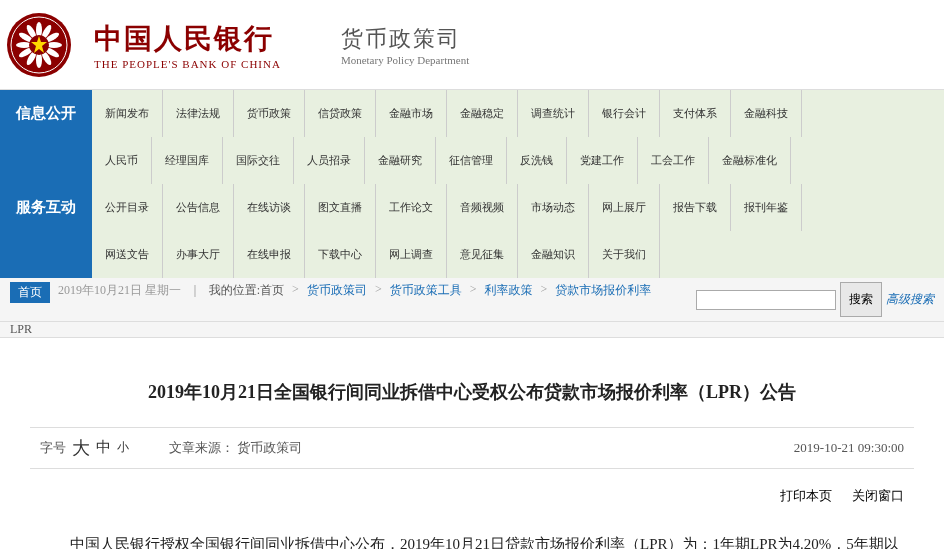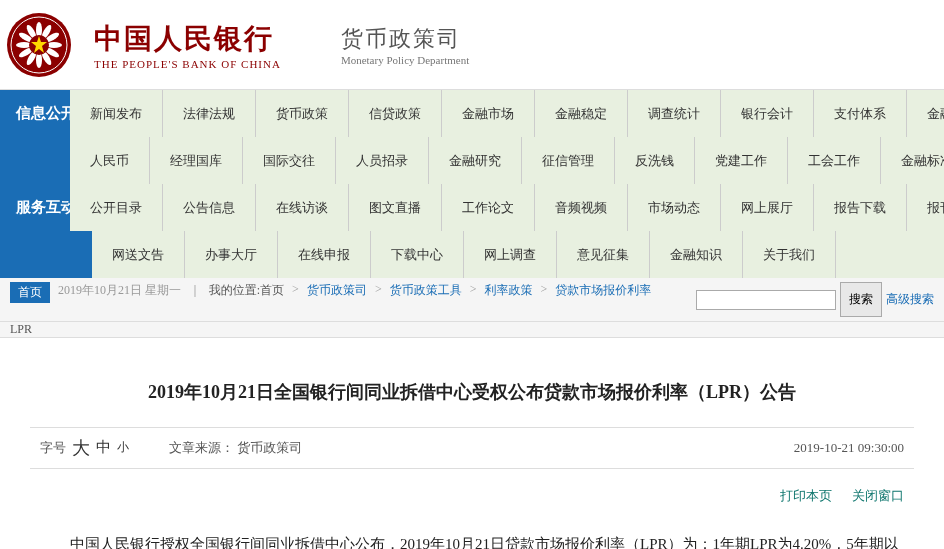--- a/index.html
+++ b/index.html
@@ -69,23 +69,23 @@
       align-items: center;
       white-space: nowrap;
       min-width: 70px;
     }
     .nav-items {
       display: flex;
       flex: 1;
       background: #e8f0e0;
     }
     .nav-item {
-      padding: 6px 20px;
+      padding: 6px 13px;
       color: #333;
-      font-size: 13px;
+      font-size: 11px;
       cursor: pointer;
       display: flex;
       align-items: center;
       white-space: nowrap;
       border-right: 1px solid #ccc;
       text-decoration: none;
     }
 
     
     .breadcrumb-bar {
@@ -124,20 +124,21 @@
       border: 1px solid #aaa;
       padding: 8px 8px;
       font-size: 12px;
       cursor: pointer;
     }
     .advanced-search {
       color: #1a6db5;
       font-size: 12px;
       cursor: pointer;
       text-decoration: none;
+      font-style: italic;
     }
 
     
     .main-content {
       padding: 20px 30px;
     }
     .article-title {
       text-align: center;
       font-size: 18px;
       font-weight: bold;
@@ -173,21 +174,21 @@
       color: #555;
     }
     .article-actions {
       display: flex;
       justify-content: flex-end;
       gap: 20px;
       padding: 8px 10px;
       font-size: 13px;
     }
     .action-link {
-      color: #0f766e;
+      color: #000000;
       cursor: pointer;
       text-decoration: none;
     }
     .article-body {
       padding: 16px 10px;
       font-size: 15px;
       line-height: 2;
       color: #222;
       text-indent: 2em;
     }

